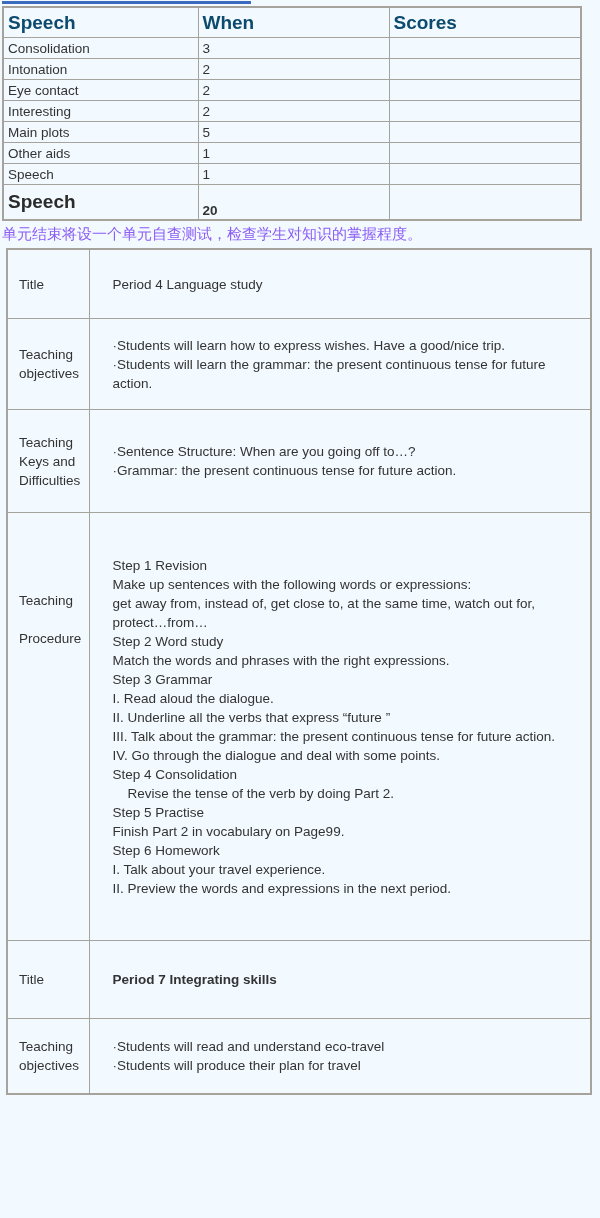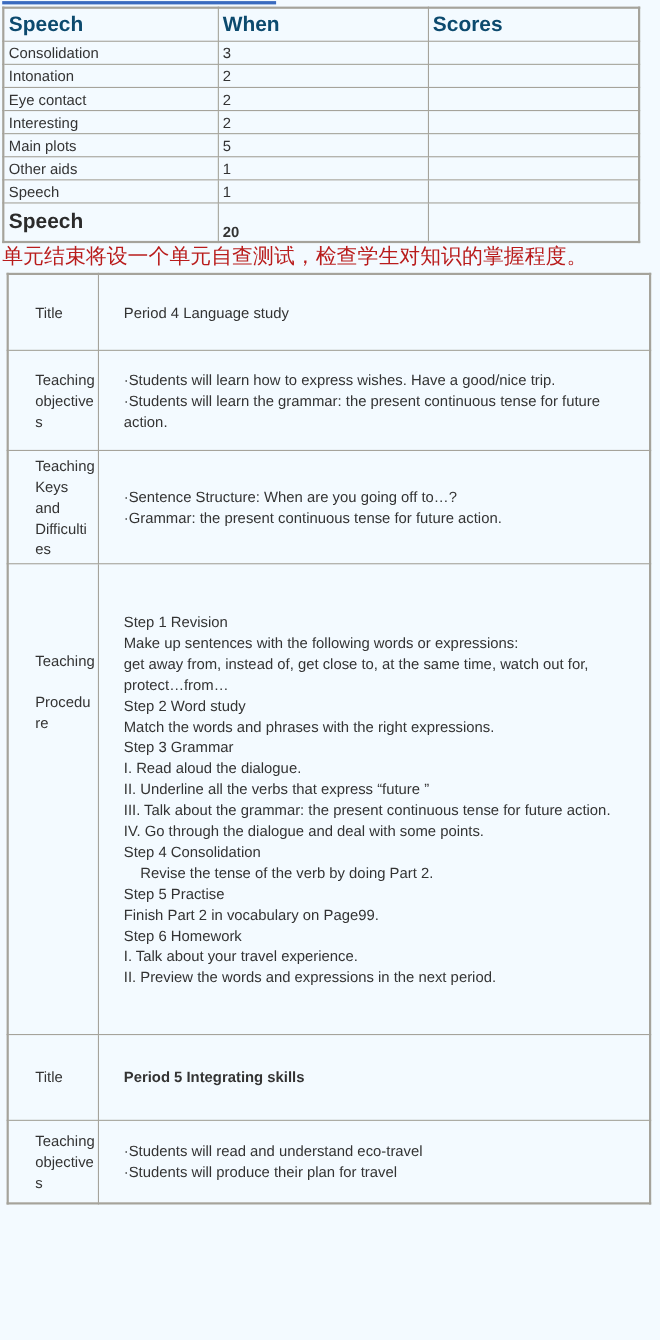--- a/index.html
+++ b/index.html
@@ -55,43 +55,43 @@
   }
   table.speech td.total-value {
     font-weight: bold;
     vertical-align: top;
     padding-top: 18px;
   }
 
   
   .note {
     margin: 4px 0 5px 2px;
-    font-size: 19px;
+    font-size: 15px;
     line-height: 18px;
-    color: #b91c1c;
+    color: #8b5cf6;
   }
 
   
   table.plan {
     border-collapse: collapse;
     table-layout: fixed;
     width: 584px;
     margin: 0 0 0 6px;
     border: 2px solid #a5a39b;
   }
   table.plan td {
     border: 1px solid #a5a39b;
     font-size: 13.5px;
     line-height: 19px;
     vertical-align: middle;
     white-space: pre-wrap;
     overflow: hidden;
     word-wrap: break-word;
   }
-  table.plan td.lbl { padding: 2px 2px 2px 24px; }
+  table.plan td.lbl { padding: 2px 2px 2px 11px; }
   table.plan td.val { padding: 2px 6px 2px 23px; }
   table.plan td.val.bold { font-weight: bold; }
   table.plan td.lbl.procedure-lbl {
     vertical-align: top;
     padding-top: 78px;
   }
   tr.r1 td { height: 64px; }
   tr.r2 td { height: 86px; }
   tr.r3 td { height: 98px; }
   tr.r4 td { height: 347px; }
@@ -203,21 +203,21 @@
 Step 4 Consolidation
     Revise the tense of the verb by doing Part 2.
 Step 5 Practise
 Finish Part 2 in vocabulary on Page99.
 Step 6 Homework
 I. Talk about your travel experience.
 II. Preview the words and expressions in the next period.</td>
   </tr>
   <tr class="r6">
     <td class="lbl">Title</td>
-    <td class="val bold">Period 5 Integrating skills</td>
+    <td class="val bold">Period 7 Integrating skills</td>
   </tr>
   <tr class="r7">
     <td class="lbl">Teaching
 objectives</td>
     <td class="val">·Students will read and understand eco-travel
 ·Students will produce their plan for travel</td>
   </tr>
 
 </tbody>
   </table>

